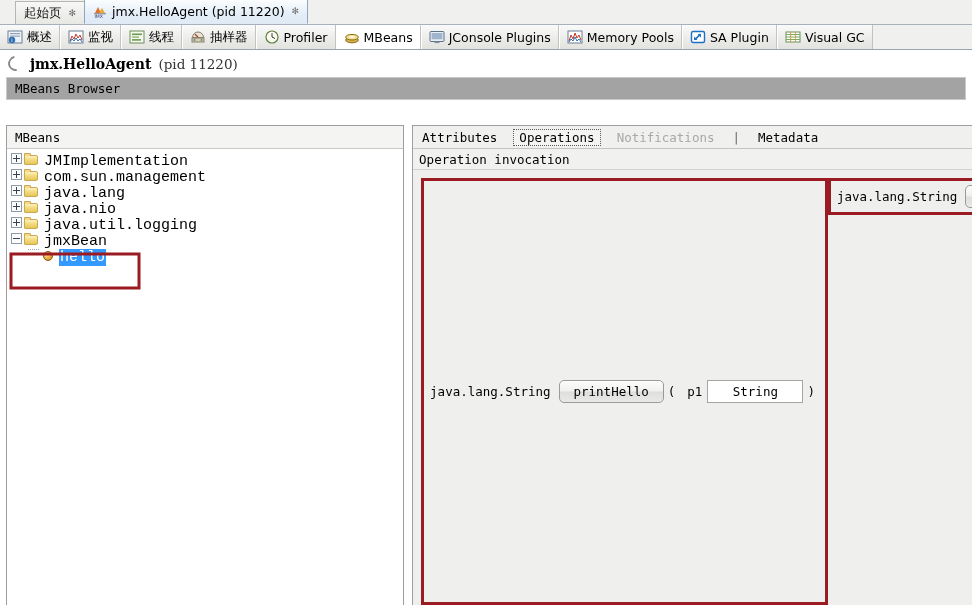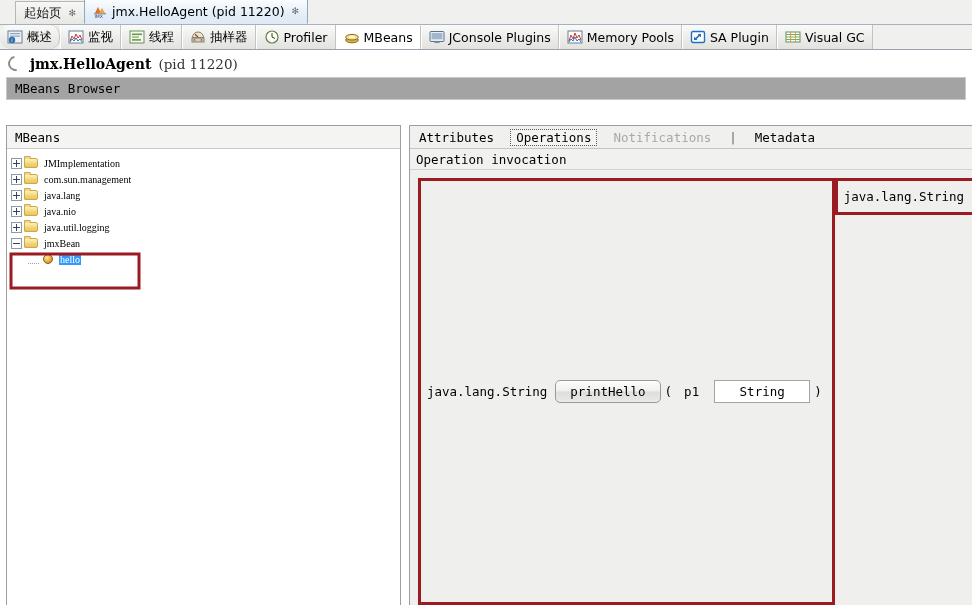--- a/index.html
+++ b/index.html
@@ -85,21 +85,21 @@
     gap: 4px;
     padding: 0 7px;
     box-sizing: border-box;
     font-size: 12.5px;
     border-right: 1px solid #c3c3c3;
     border-left: 1px solid #ffffff;
     background: linear-gradient(to bottom, #fafafa 0%, #ececea 55%, #e2e2df 100%);
     white-space: nowrap;
     cursor: default;
   }
-  .view-tab:first-child { border-left: none; border-radius: 10px; }
+  .view-tab:first-child { border-left: none; }
   .view-tab.active {
     background: #ffffff;
     border-top: 1px solid #ffffff;
   }
   .vt-icon { width: 16px; height: 14px; flex: 0 0 auto; position: relative; }
 
   
   #app-header {
     height: 27px;
     display: flex;
@@ -195,23 +195,23 @@
   #mbean-tree {
     flex: 1 1 auto;
     padding: 4px 0 0 4px;
     box-sizing: border-box;
     position: relative;
     overflow: hidden;
   }
   .tree-row {
     height: 16px;
     display: flex;
-    align-items: flex-end;
-    font-family: Liberation Serif, serif;
-    font-size: 10px;
+    align-items: flex-start;
+    font-family: Liberation Mono, monospace;
+    font-size: 15px;
     white-space: nowrap;
     position: relative;
   }
   .tree-row .expander {
     width: 11px; height: 11px;
     border: 1px solid #8d9aa8;
     background: #fdfdfd;
     margin-right: 2px;
     position: relative;
     flex: 0 0 auto;
@@ -354,21 +354,21 @@
     padding: 3px 14px;
     border: 1px solid #9a9a9a;
     border-radius: 5px;
     background: linear-gradient(to bottom, #fdfdfd 0%, #f0f0ee 48%, #dedede 52%, #e9e9e7 100%);
     color: #000;
     cursor: pointer;
     box-shadow: 0 1px 0 rgba(255,255,255,.7) inset;
     white-space: nowrap;
   }
   .op-paren { padding: 0 4px; white-space: nowrap; }
-  .op-pname { padding-right: 15px; white-space: nowrap; margin-left: 8px; }
+  .op-pname { padding-right: 5px; white-space: nowrap; margin-left: 8px; }
   .op-pfield {
     font-family: "DejaVu Sans Mono", monospace;
     font-size: 12.5px;
     width: 96px;
     padding: 3px 4px;
     border: 1px solid #a5a5a5;
     background: #ffffff;
     text-align: center;
     box-sizing: border-box;
     color: #000;

